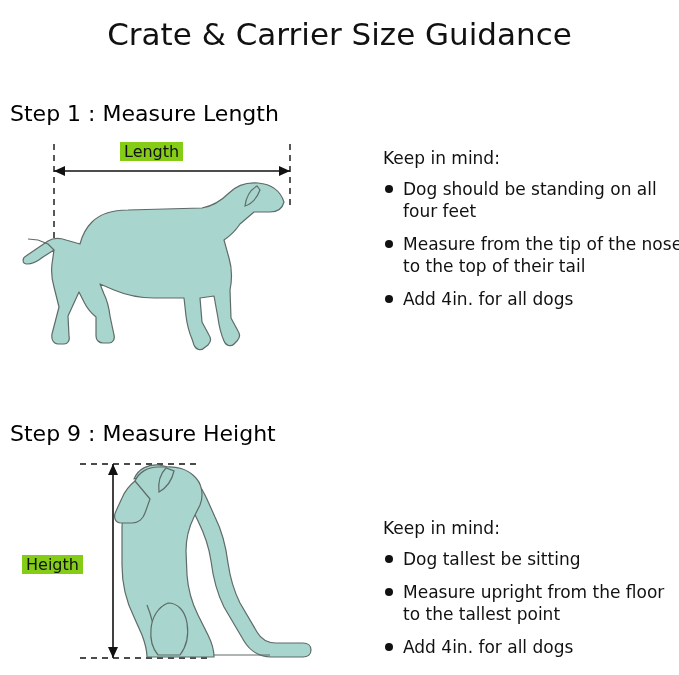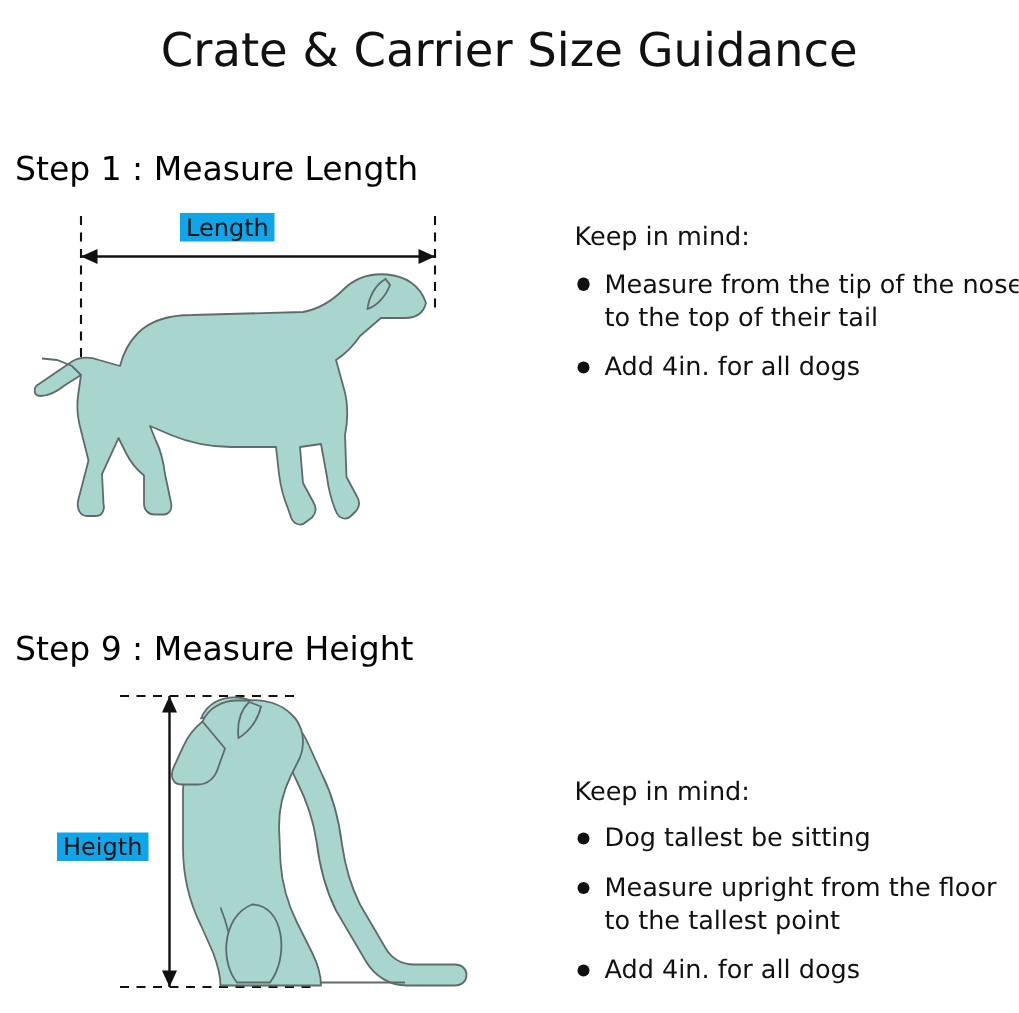--- a/index.html
+++ b/index.html
@@ -80,26 +80,26 @@
   .dog-wrap { position: absolute; }
   #dog1-wrap { top: 140px; left: 8px; width: 330px; height: 240px; }
   #dog2-wrap { top: 455px; left: 8px; width: 345px; height: 215px; }
 
   svg { display: block; overflow: visible; }
 
   .dim-label {
     position: absolute;
     font-size: 16px;
     color: #111111;
-    background: #0ea5e9;
+    background: #84cc16;
     padding: 0 4px;
     white-space: nowrap;
   }
   #length-label { top: 142px; left: 120px; }
-  #height-label { top: 555px; left: 38px; text-align: right; }
+  #height-label { top: 555px; left: 22px; text-align: right; }
 </style>
 </head>
 <body>
 
 <div class="page">
 
   <div class="title">Crate &amp; Carrier Size Guidance</div>
 
   <div class="step-heading" id="step1-heading">Step 1 : Measure Length</div>
 
@@ -175,20 +175,21 @@
       <path d="M46,110 L40,104 L30,100 L20,99" fill="none" stroke="#5f6b68" stroke-width="1.2"></path>
     </svg>
   </div>
 
   <div class="dim-label" id="length-label">Length</div>
 
   <div class="notes" id="notes1">
     <div class="notes-title">Keep in mind:</div>
     <div class="note-item">
       <span class="bullet"></span>
+      <span>Dog should be standing on all four feet</span>
     </div>
     <div class="note-item">
       <span class="bullet"></span>
       <span>Measure from the tip of the nose to the top of their tail</span>
     </div>
     <div class="note-item">
       <span class="bullet"></span>
       <span>Add 4in. for all dogs</span>
     </div>
   </div>

